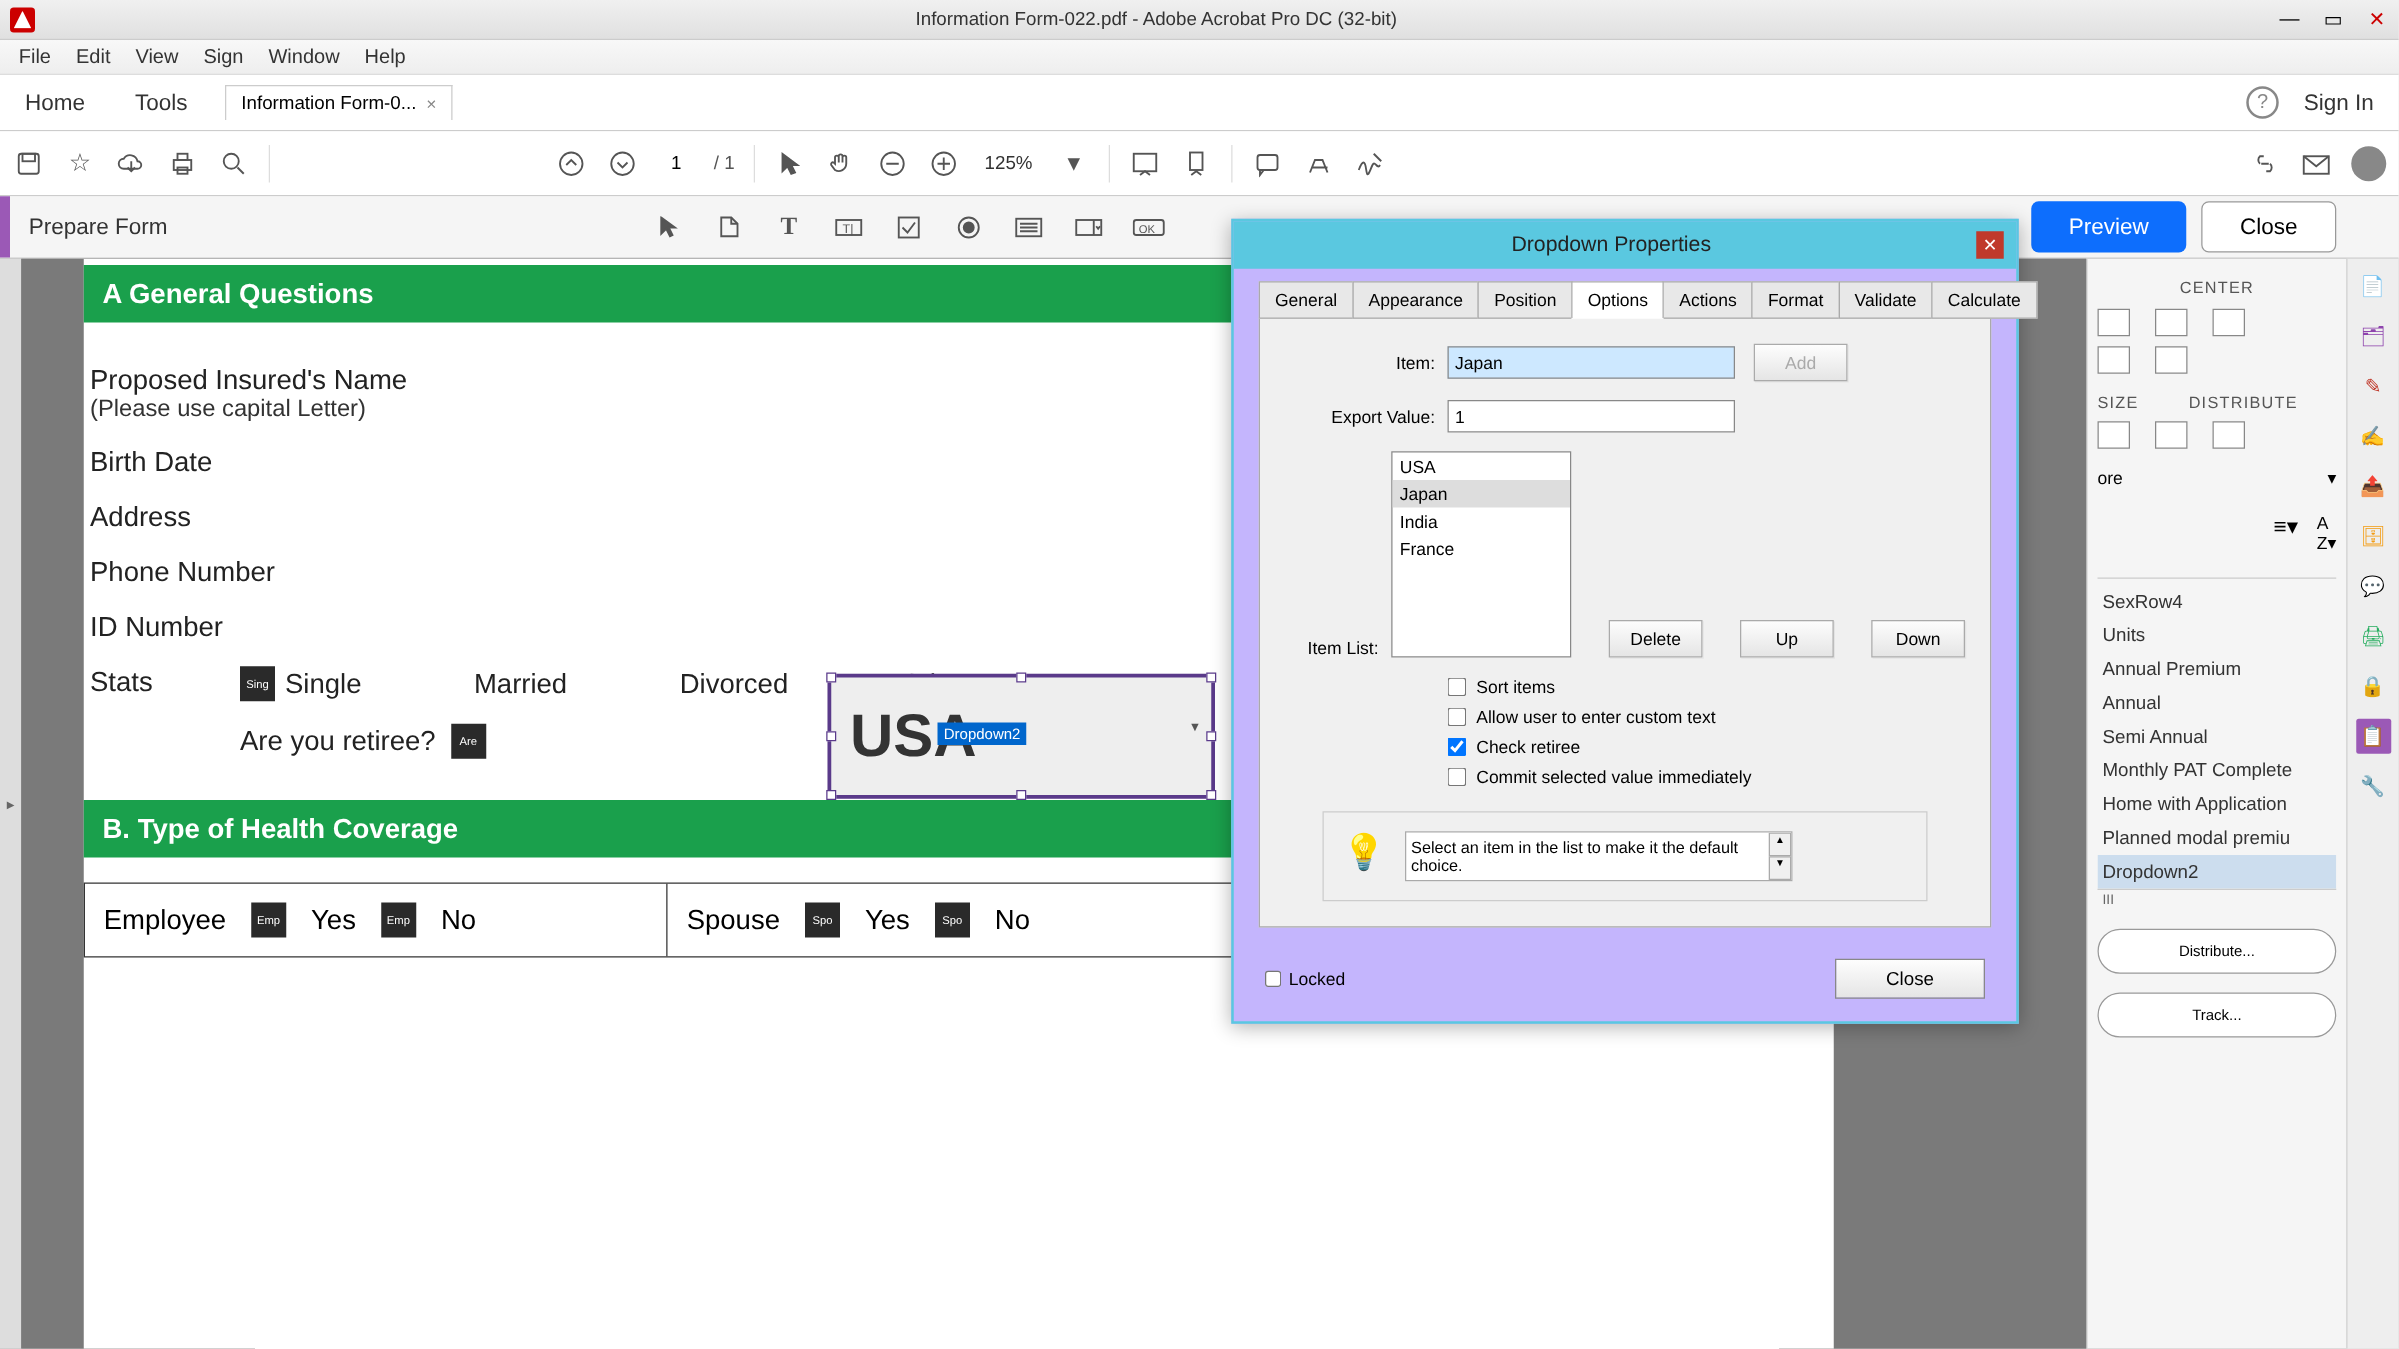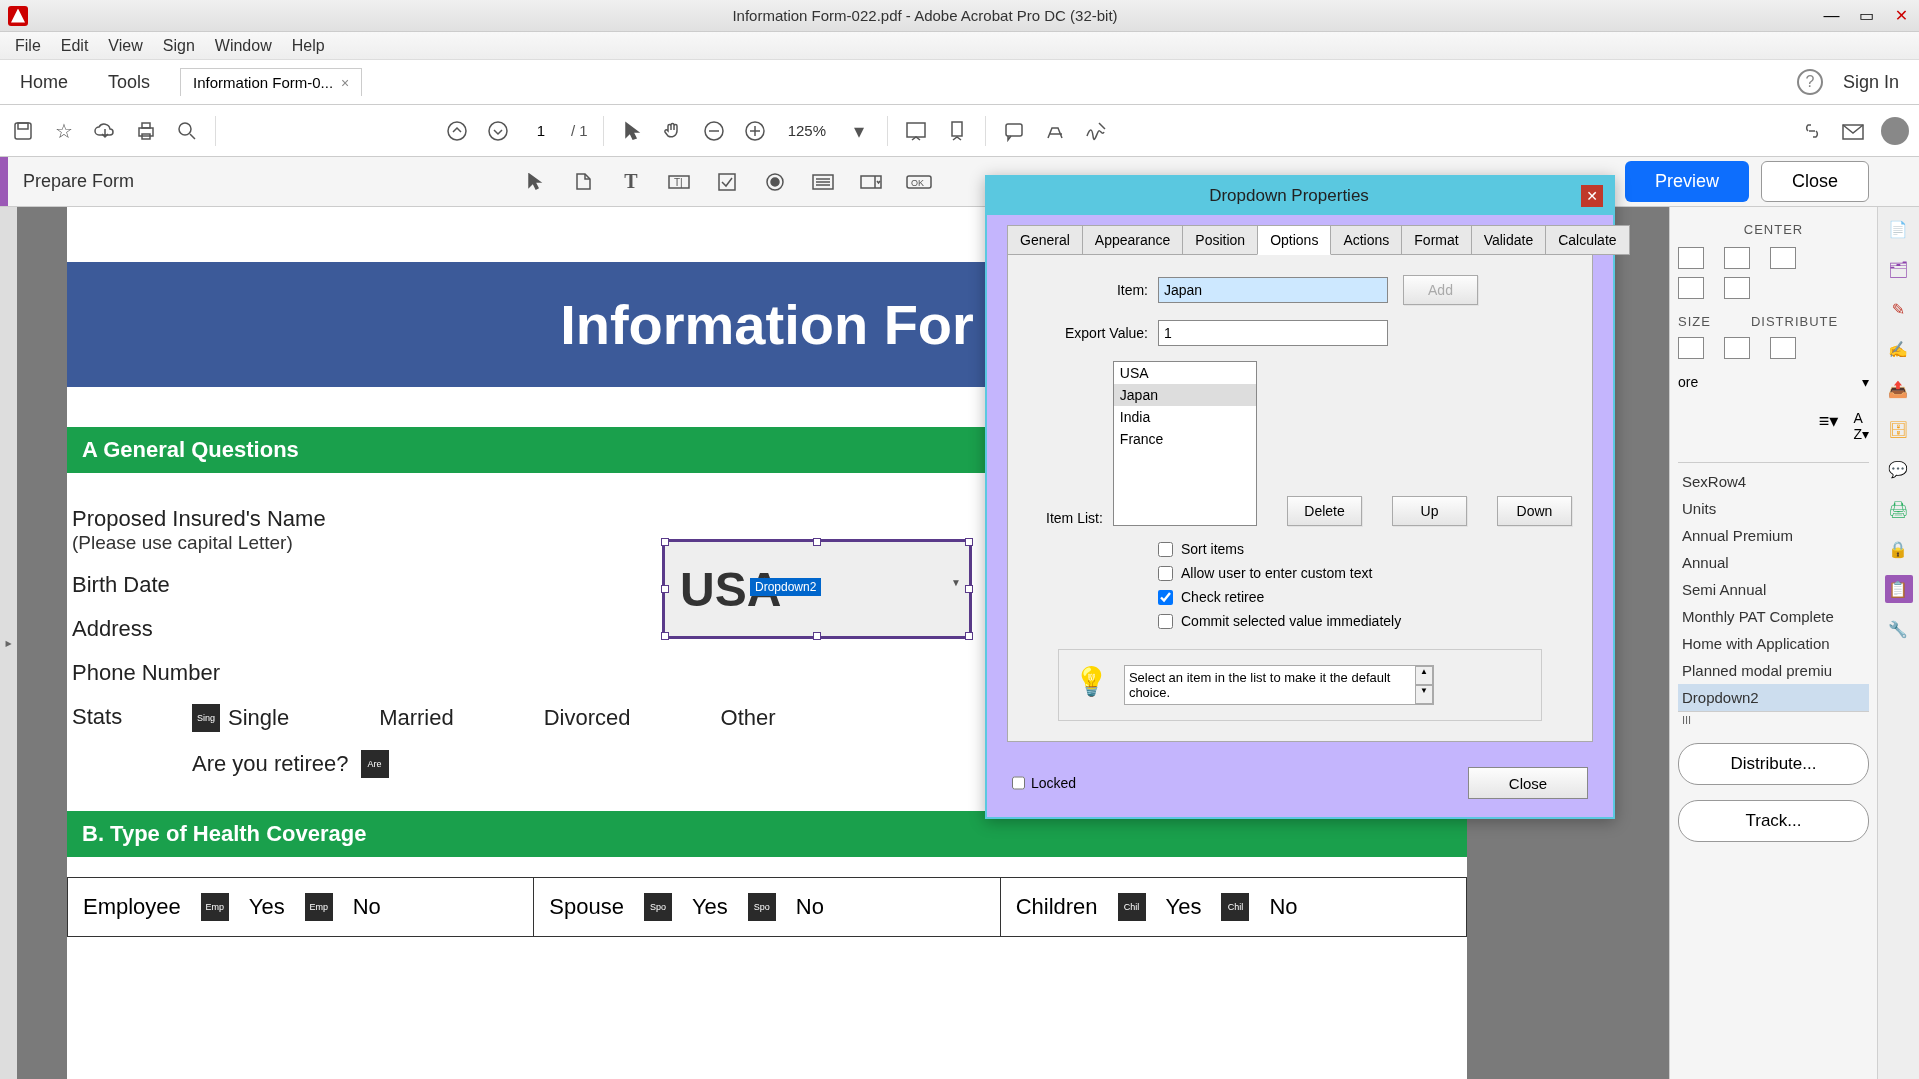--- a/index.html
+++ b/index.html
@@ -63,21 +63,21 @@
 .right-content { flex:1; padding:10px 8px; overflow:hidden; }
 .right-tools { width:42px; background:#eee; border-left:1px solid #d0d0d0; display:flex; flex-direction:column; align-items:center; padding-top:8px; gap:12px; }
 .right-tools .rt-icon { width:28px; height:28px; display:flex; align-items:center; justify-content:center; font-size:16px; cursor:pointer; }
 .right-tools .rt-icon.active { background:#9b59b6; color:#fff; border-radius:2px; }
 .panel-h { font-size:13px; color:#555; text-align:center; letter-spacing:1px; margin:5px 0 10px; }
 .icon-row { display:flex; gap:20px; justify-content:flex-start; margin:8px 0; }
 .icon-row span { width:26px; height:22px; border:1px solid #888; background:#fff; }
 .field-list { margin-top:20px; font-size:15px; color:#333; max-height:310px; overflow-y:auto; border-top:1px solid #ccc; padding-top:5px; }
 .field-list div { padding:5px 4px; cursor:pointer; white-space:nowrap; overflow:hidden; }
 .field-list div.sel { background:#cde; }
-.dist-btn { border:1px solid #999; border-radius:20px; padding:10px; text-align:center; font-size:17px; margin:15px 0 8px; background:#fff; cursor:pointer; }
+.dist-btn { border:1px solid #999; border-radius:20px; padding:10px; text-align:center; font-size:12px; margin:15px 0 8px; background:#fff; cursor:pointer; }
 
 .dialog { position:absolute; left:985px; top:175px; width:630px; background:#c4b5fd; border:2px solid #5ac8e0; box-shadow:0 3px 15px rgba(0,0,0,0.3); }
 .dialog-title { background:#5ac8e0; padding:8px 10px; display:flex; align-items:center; }
 .dialog-title span { flex:1; text-align:center; font-size:17px; color:#222; }
 .dialog-title .close-x { width:22px; height:22px; background:#c0392b; color:#fff; display:flex; align-items:center; justify-content:center; font-size:14px; cursor:pointer; }
 .dialog-tabs { display:flex; margin:10px 20px 0; }
 .dialog-tabs .dtab { padding:6px 12px; border:1px solid #aaa; background:#e8e8e8; font-size:14px; cursor:pointer; margin-right:-1px; }
 .dialog-tabs .dtab.active { background:#fff; border-bottom:1px solid #fff; position:relative; z-index:2; }
 .dialog-body { border:1px solid #aaa; margin:0 20px 15px; padding:20px; background:#f0f0f0; margin-top:-1px; }
 .dlg-row { display:flex; align-items:center; margin-bottom:15px; }
@@ -308,37 +308,39 @@
   </div>
   <div class="preview-btn">Preview</div>
   <div class="close-btn">Close</div>
 </div>
 
 <div class="main-area">
   <div class="left-strip"></div>
   <div class="doc-viewport">
     <div class="page" style="margin-left:0">
       <div style="height:5px"></div>
-      <div class="form-header" style="margin:50px 0 40px 0">Information For</div>
       <div class="section-bar green">A General Questions</div>
       <div class="form-body">
         <div class="form-row">
             <div class="lbl">
               <div>Proposed Insured's Name</div>
               <div class="sub">(Please use capital Letter)</div>
             </div>
           </div>
         <div class="form-row">
             <div class="lbl">Birth Date</div>
           </div>
         <div class="form-row">
             <div class="lbl">Address</div>
           </div>
         <div class="form-row">
             <div class="lbl">Phone Number</div>
+          </div>
+        <div class="form-row">
+            <div class="lbl">ID Number</div>
           </div>
         <div class="form-row">
           <div class="lbl" style="width:120px">Stats</div>
           <div class="stats-opts">
             <div class="stat-chk">
                 <div class="mini-field">Sing</div>
                 <span>Single</span>
               </div>
             <span>Married</span>
             <span>Divorced</span>

